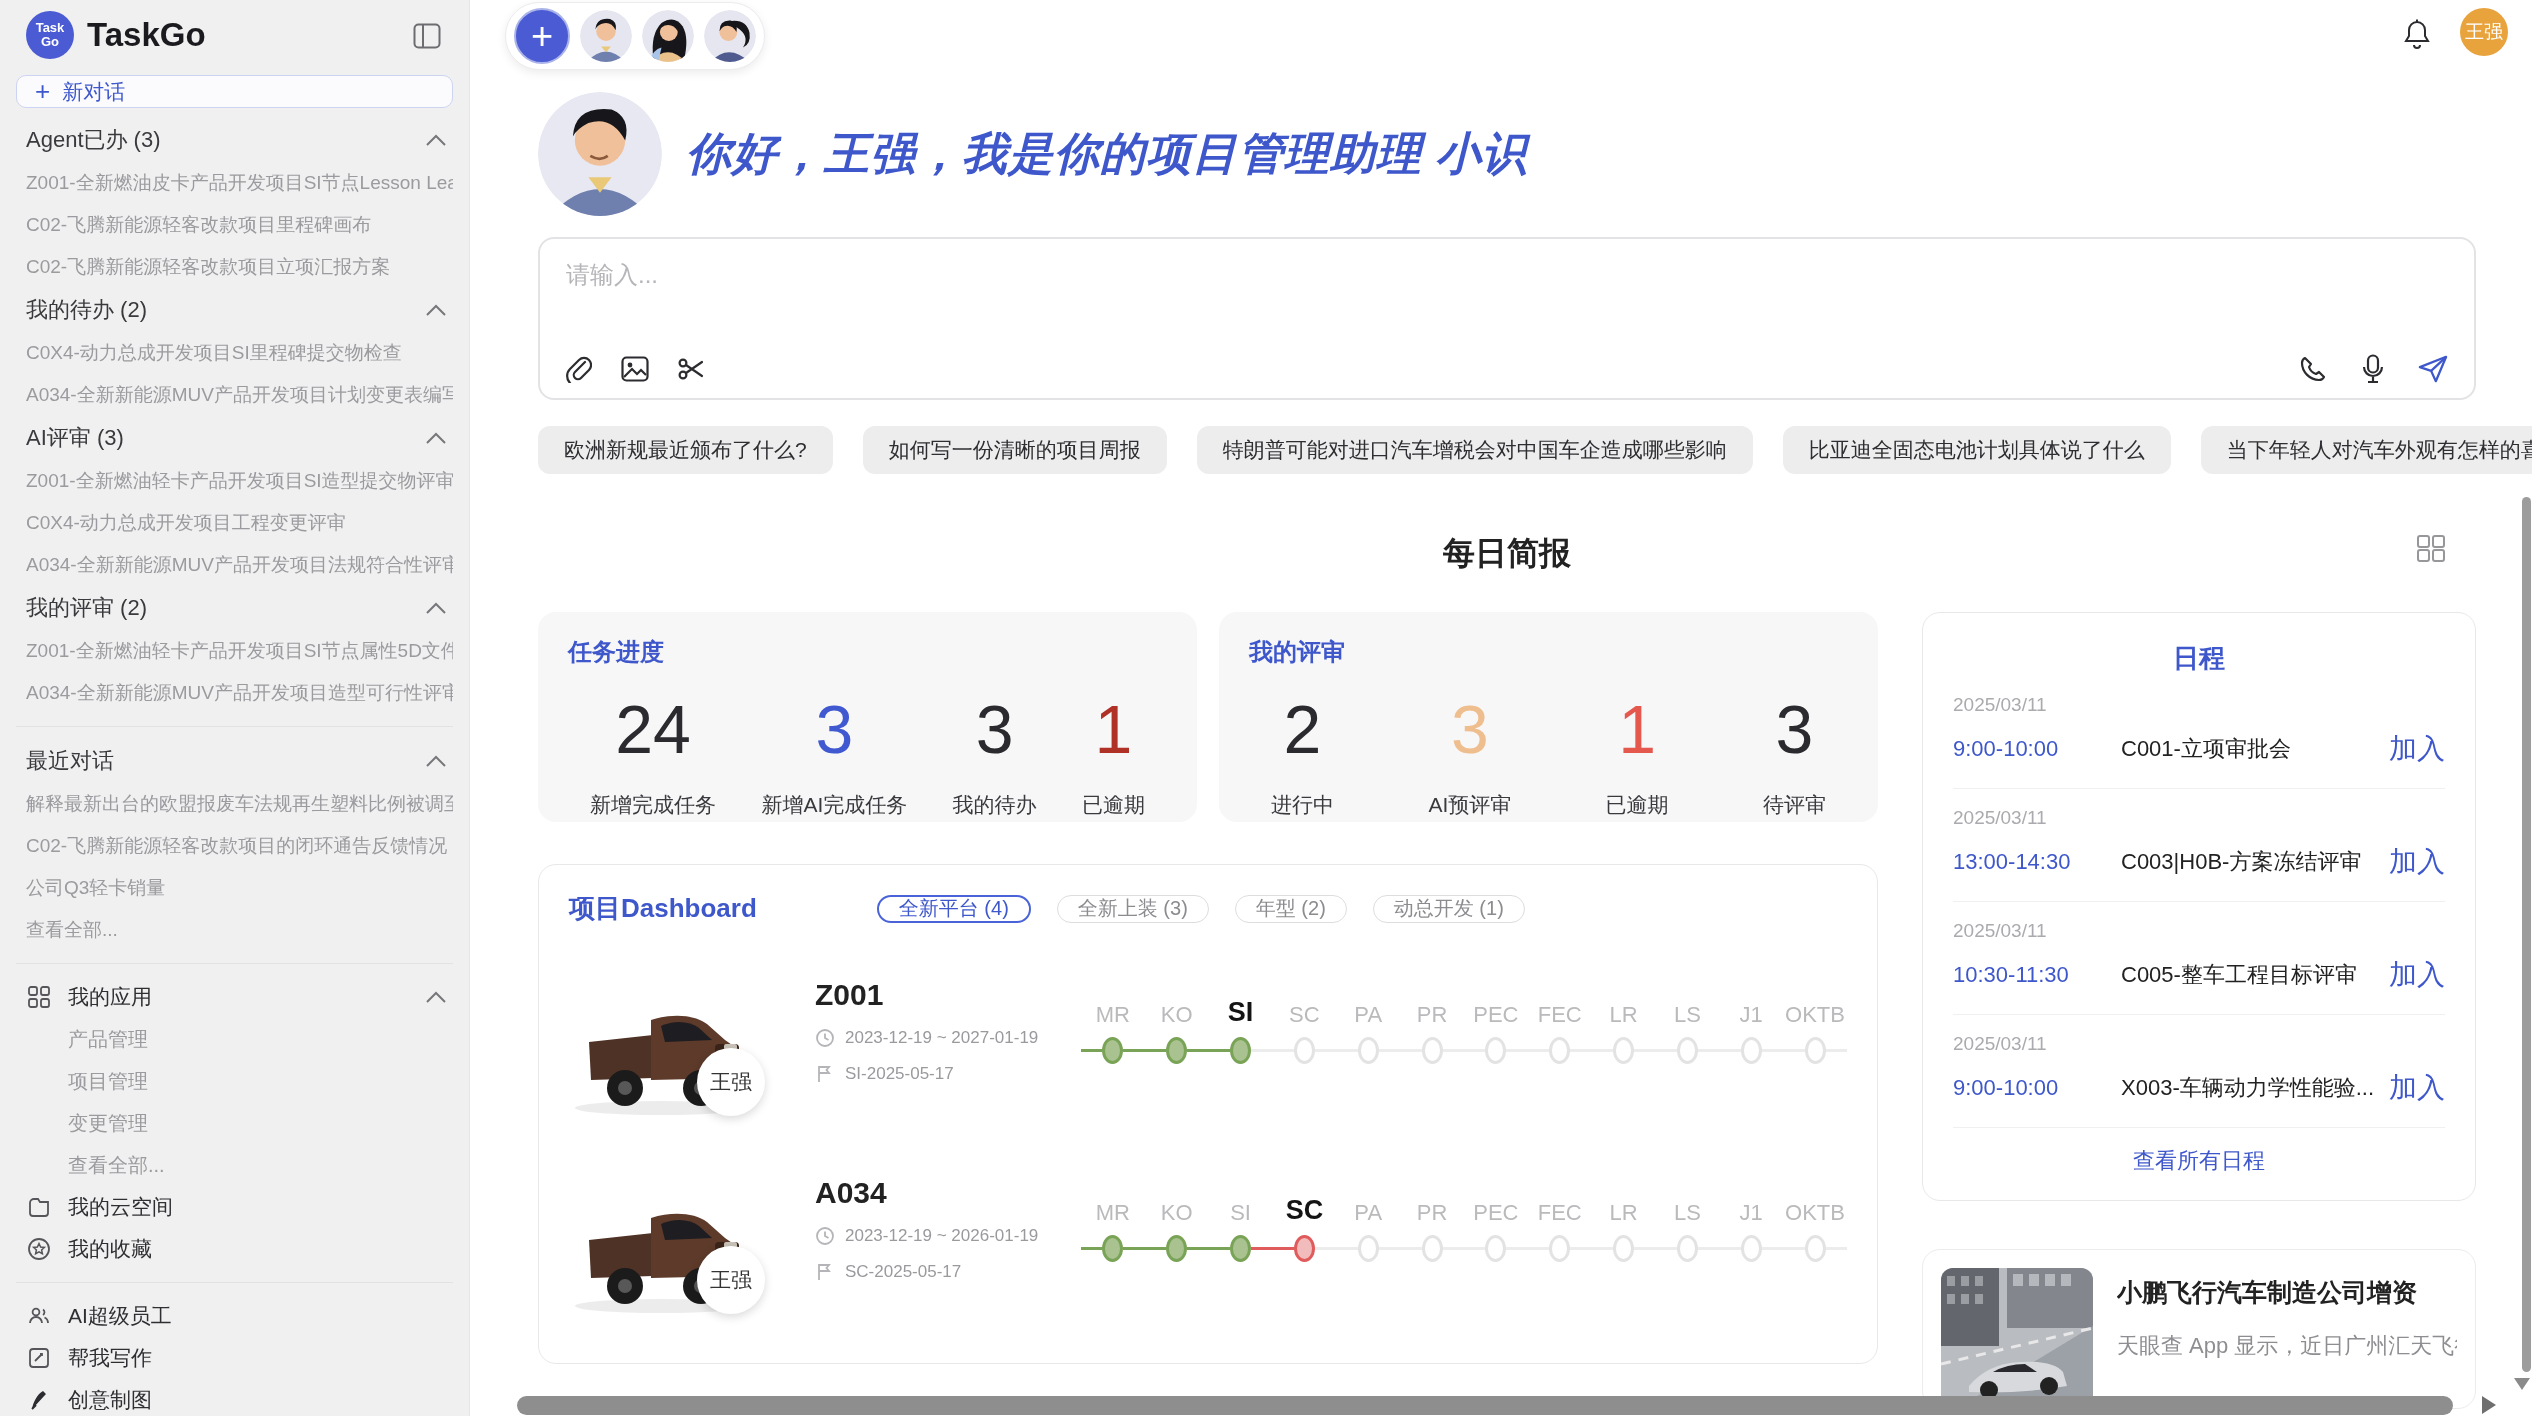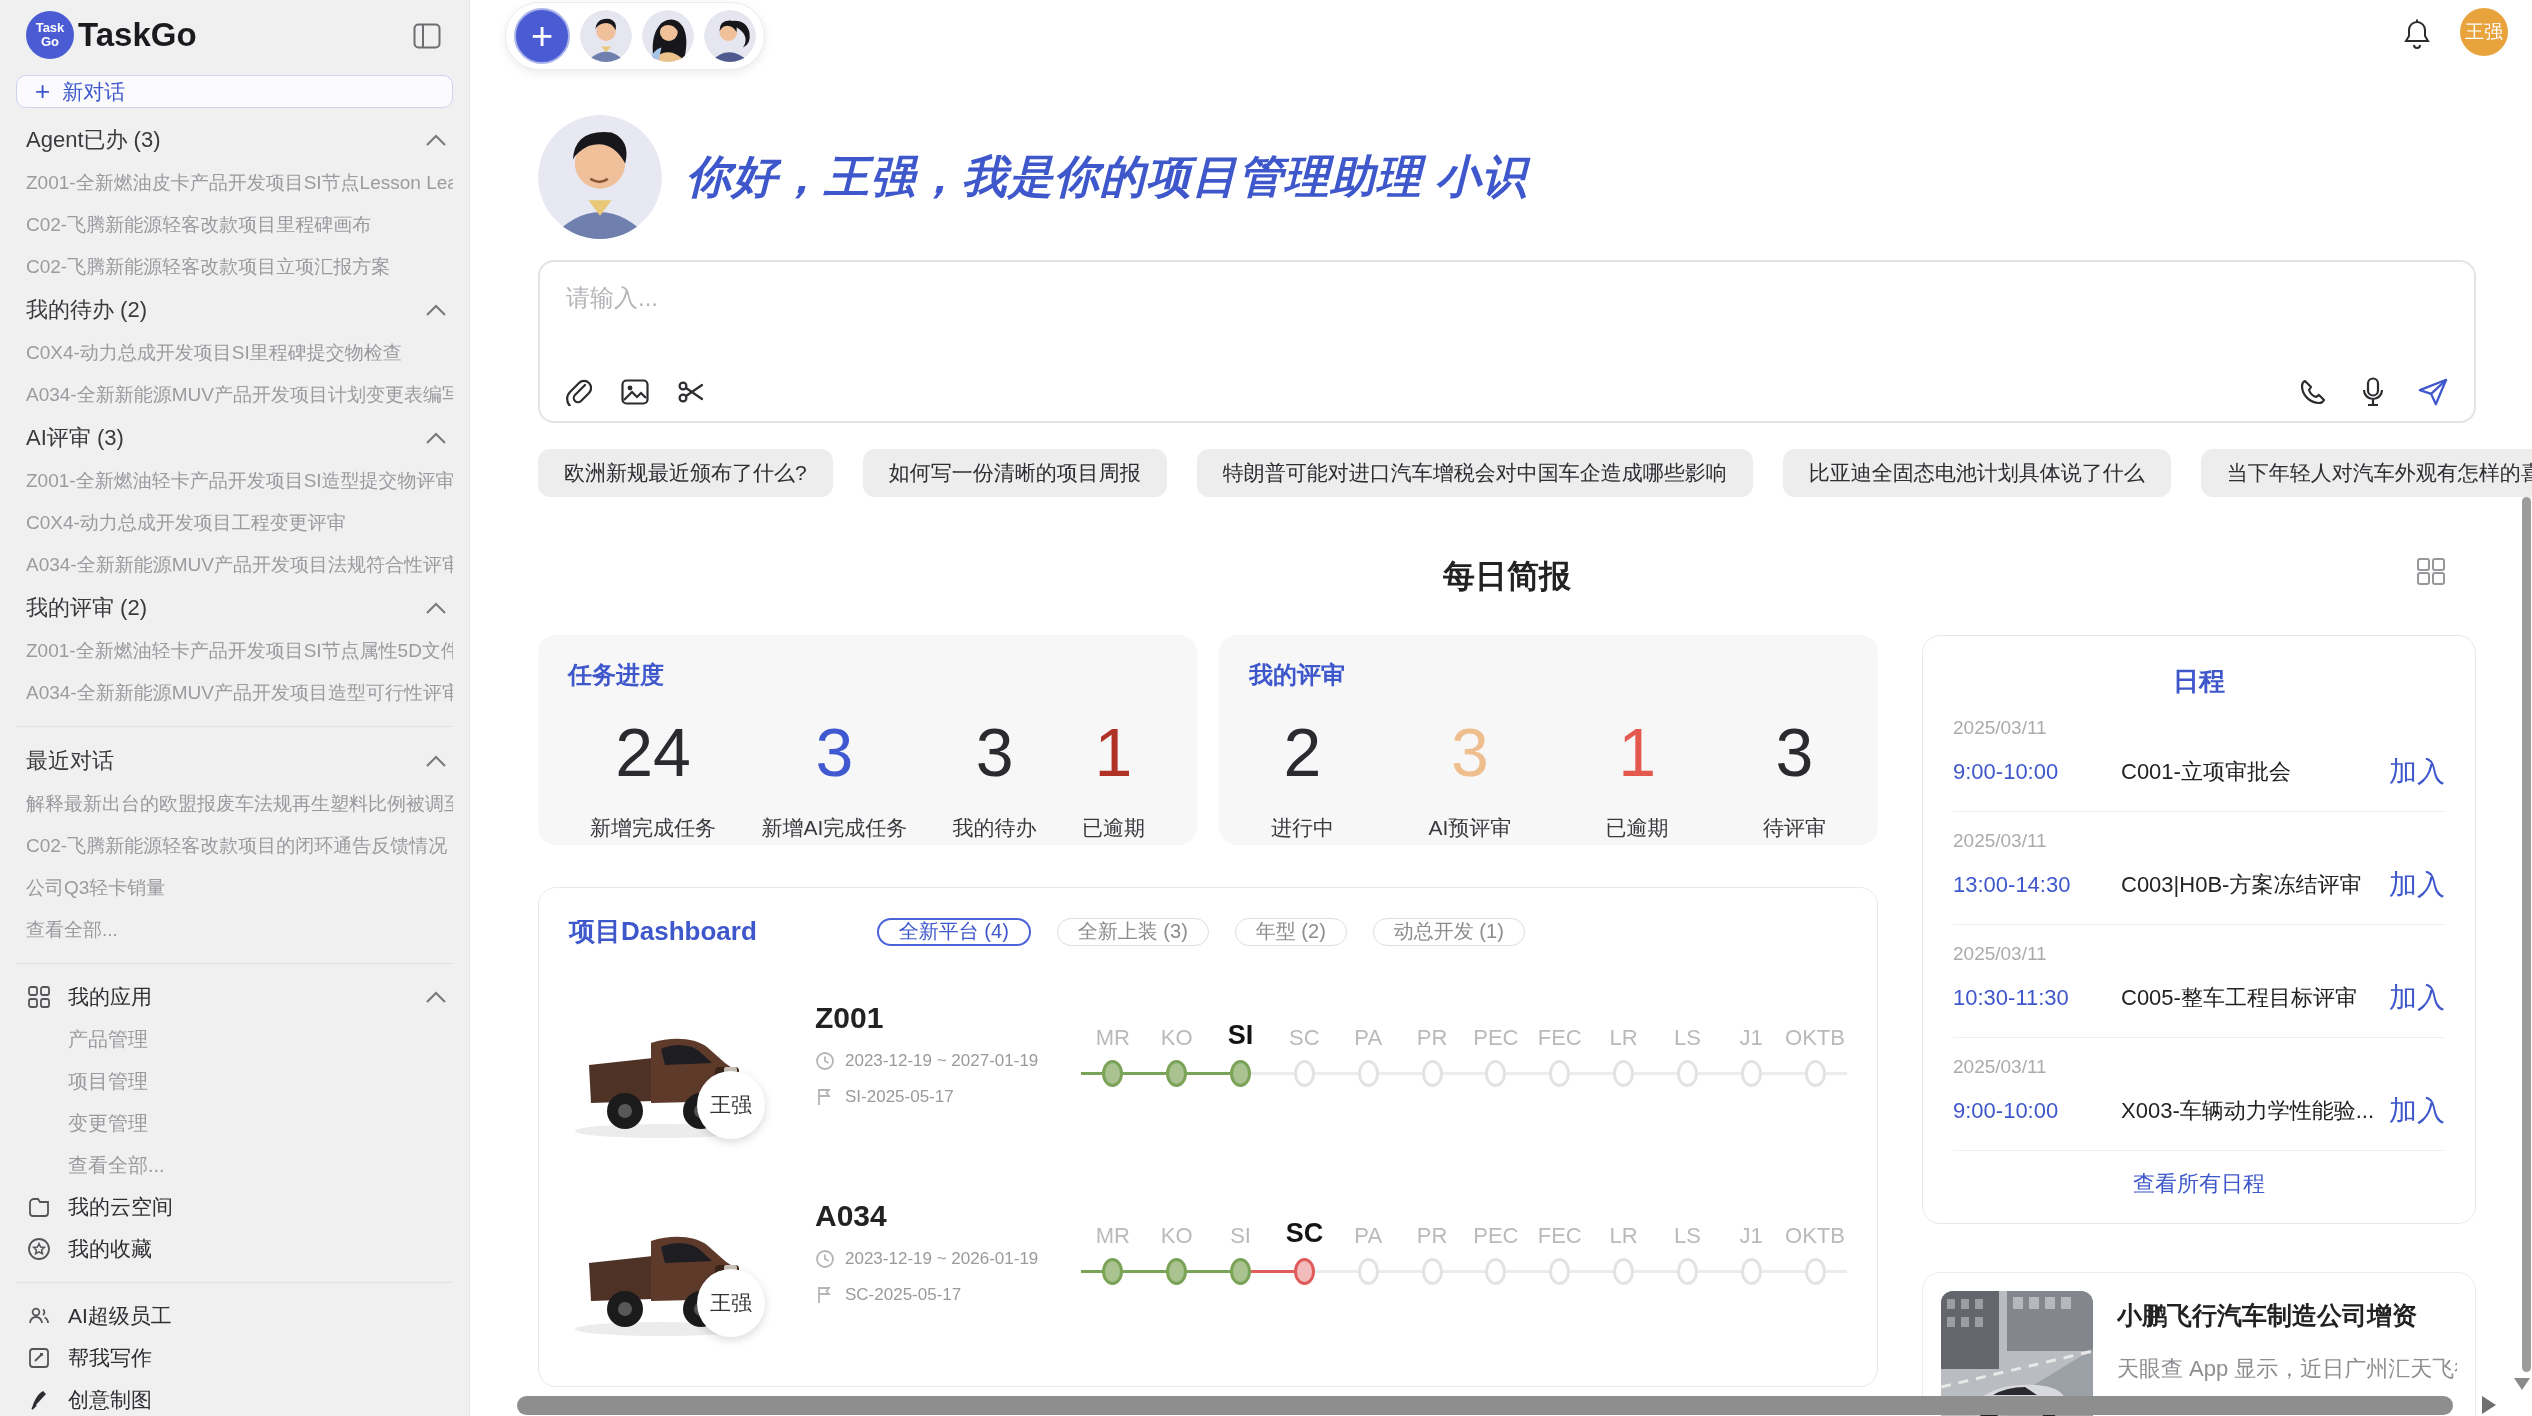--- a/index.html
+++ b/index.html
@@ -8,21 +8,21 @@
   body { display:flex; }
 
   
   .sidebar { width:470px; height:1416px; background:#f0f0f1; flex:none;
     padding:11px 16px 0 16px; display:flex; flex-direction:column; overflow:hidden;
     border-right:1px solid #e6e6e6;}
   .logo-row { display:flex; align-items:center; height:50px; padding-left:10px; position:relative;}
   .logo-circle { width:48px; height:48px; border-radius:50%; background:#4a5bd4; color:#fff;
     display:flex; flex-direction:column; align-items:center; justify-content:center;
     font-size:13px; line-height:14px; font-weight:600;}
-  .app-title { font-size:33px; font-weight:700; color:#1b1b1f; margin-left:4px; }
+  .app-title { font-size:33px; font-weight:700; color:#1b1b1f; margin-left:13px; }
   .collapse-btn { position:absolute; right:12px; top:12px; cursor:pointer; }
   .new-chat { margin-top:16px; height:46px; background:#fbfbfe; border:1px solid #ccd4f2;
     border-radius:10px; display:flex; align-items:center; padding:0 18px; color:#3e57cb;
     font-size:21px; cursor:pointer;}
   .new-chat .plus { font-size:26px; margin-right:12px; font-weight:400; }
   .side-scroll { margin-top:10px; }
   .sec-header { display:flex; align-items:center; justify-content:space-between;
     height:44px; font-size:22px; color:#3a3a3e; padding:0 6px 0 10px; cursor:pointer;}
   .side-item { height:42px; display:flex; align-items:center; font-size:19px; color:#9b9b9f;
     padding-left:10px; white-space:nowrap; overflow:hidden; cursor:pointer;}
@@ -44,21 +44,21 @@
   .plus-btn { width:56px; height:56px; border-radius:50%; background:#4a5bd4;
     border:2px solid #aab4ea; color:#fff; font-size:38px; font-weight:300;
     display:flex; align-items:center; justify-content:center; cursor:pointer;}
   .mini-ava { width:52px; height:52px; border-radius:50%; overflow:hidden; cursor:pointer; }
 
   .top-right { position:absolute; right:24px; top:8px; display:flex; align-items:center; gap:28px; z-index:5;}
   .bell { cursor:pointer; margin-top:10px; }
   .user-ava { width:48px; height:48px; border-radius:50%; background:#e8a33d; color:#fff;
     font-size:19px; display:flex; align-items:center; justify-content:center; cursor:pointer;}
 
-  .greet-row { display:flex; align-items:center; padding-top:115px; }
+  .greet-row { display:flex; align-items:center; padding-top:92px; }
   .greet-ava { width:124px; height:124px; border-radius:50%; overflow:hidden; flex:none; }
   .greet-text { margin-left:24px; font-size:45px; font-weight:700; font-style:italic;
     color:#3e57cb; letter-spacing:1px;}
 
   .input-box { margin-top:21px; height:163px; border:2px solid #e3e3e6; border-radius:16px;
     position:relative; background:#fff;}
   .input-ph { position:absolute; left:26px; top:20px; font-size:24px; color:#b6b6ba; }
   .in-icons-left { position:absolute; left:24px; bottom:14px; display:flex; gap:26px; }
   .in-icons-right { position:absolute; right:26px; bottom:14px; display:flex; gap:30px; align-items:center;}
   .icn { width:30px; height:30px; display:flex; align-items:center; justify-content:center; cursor:pointer;}

